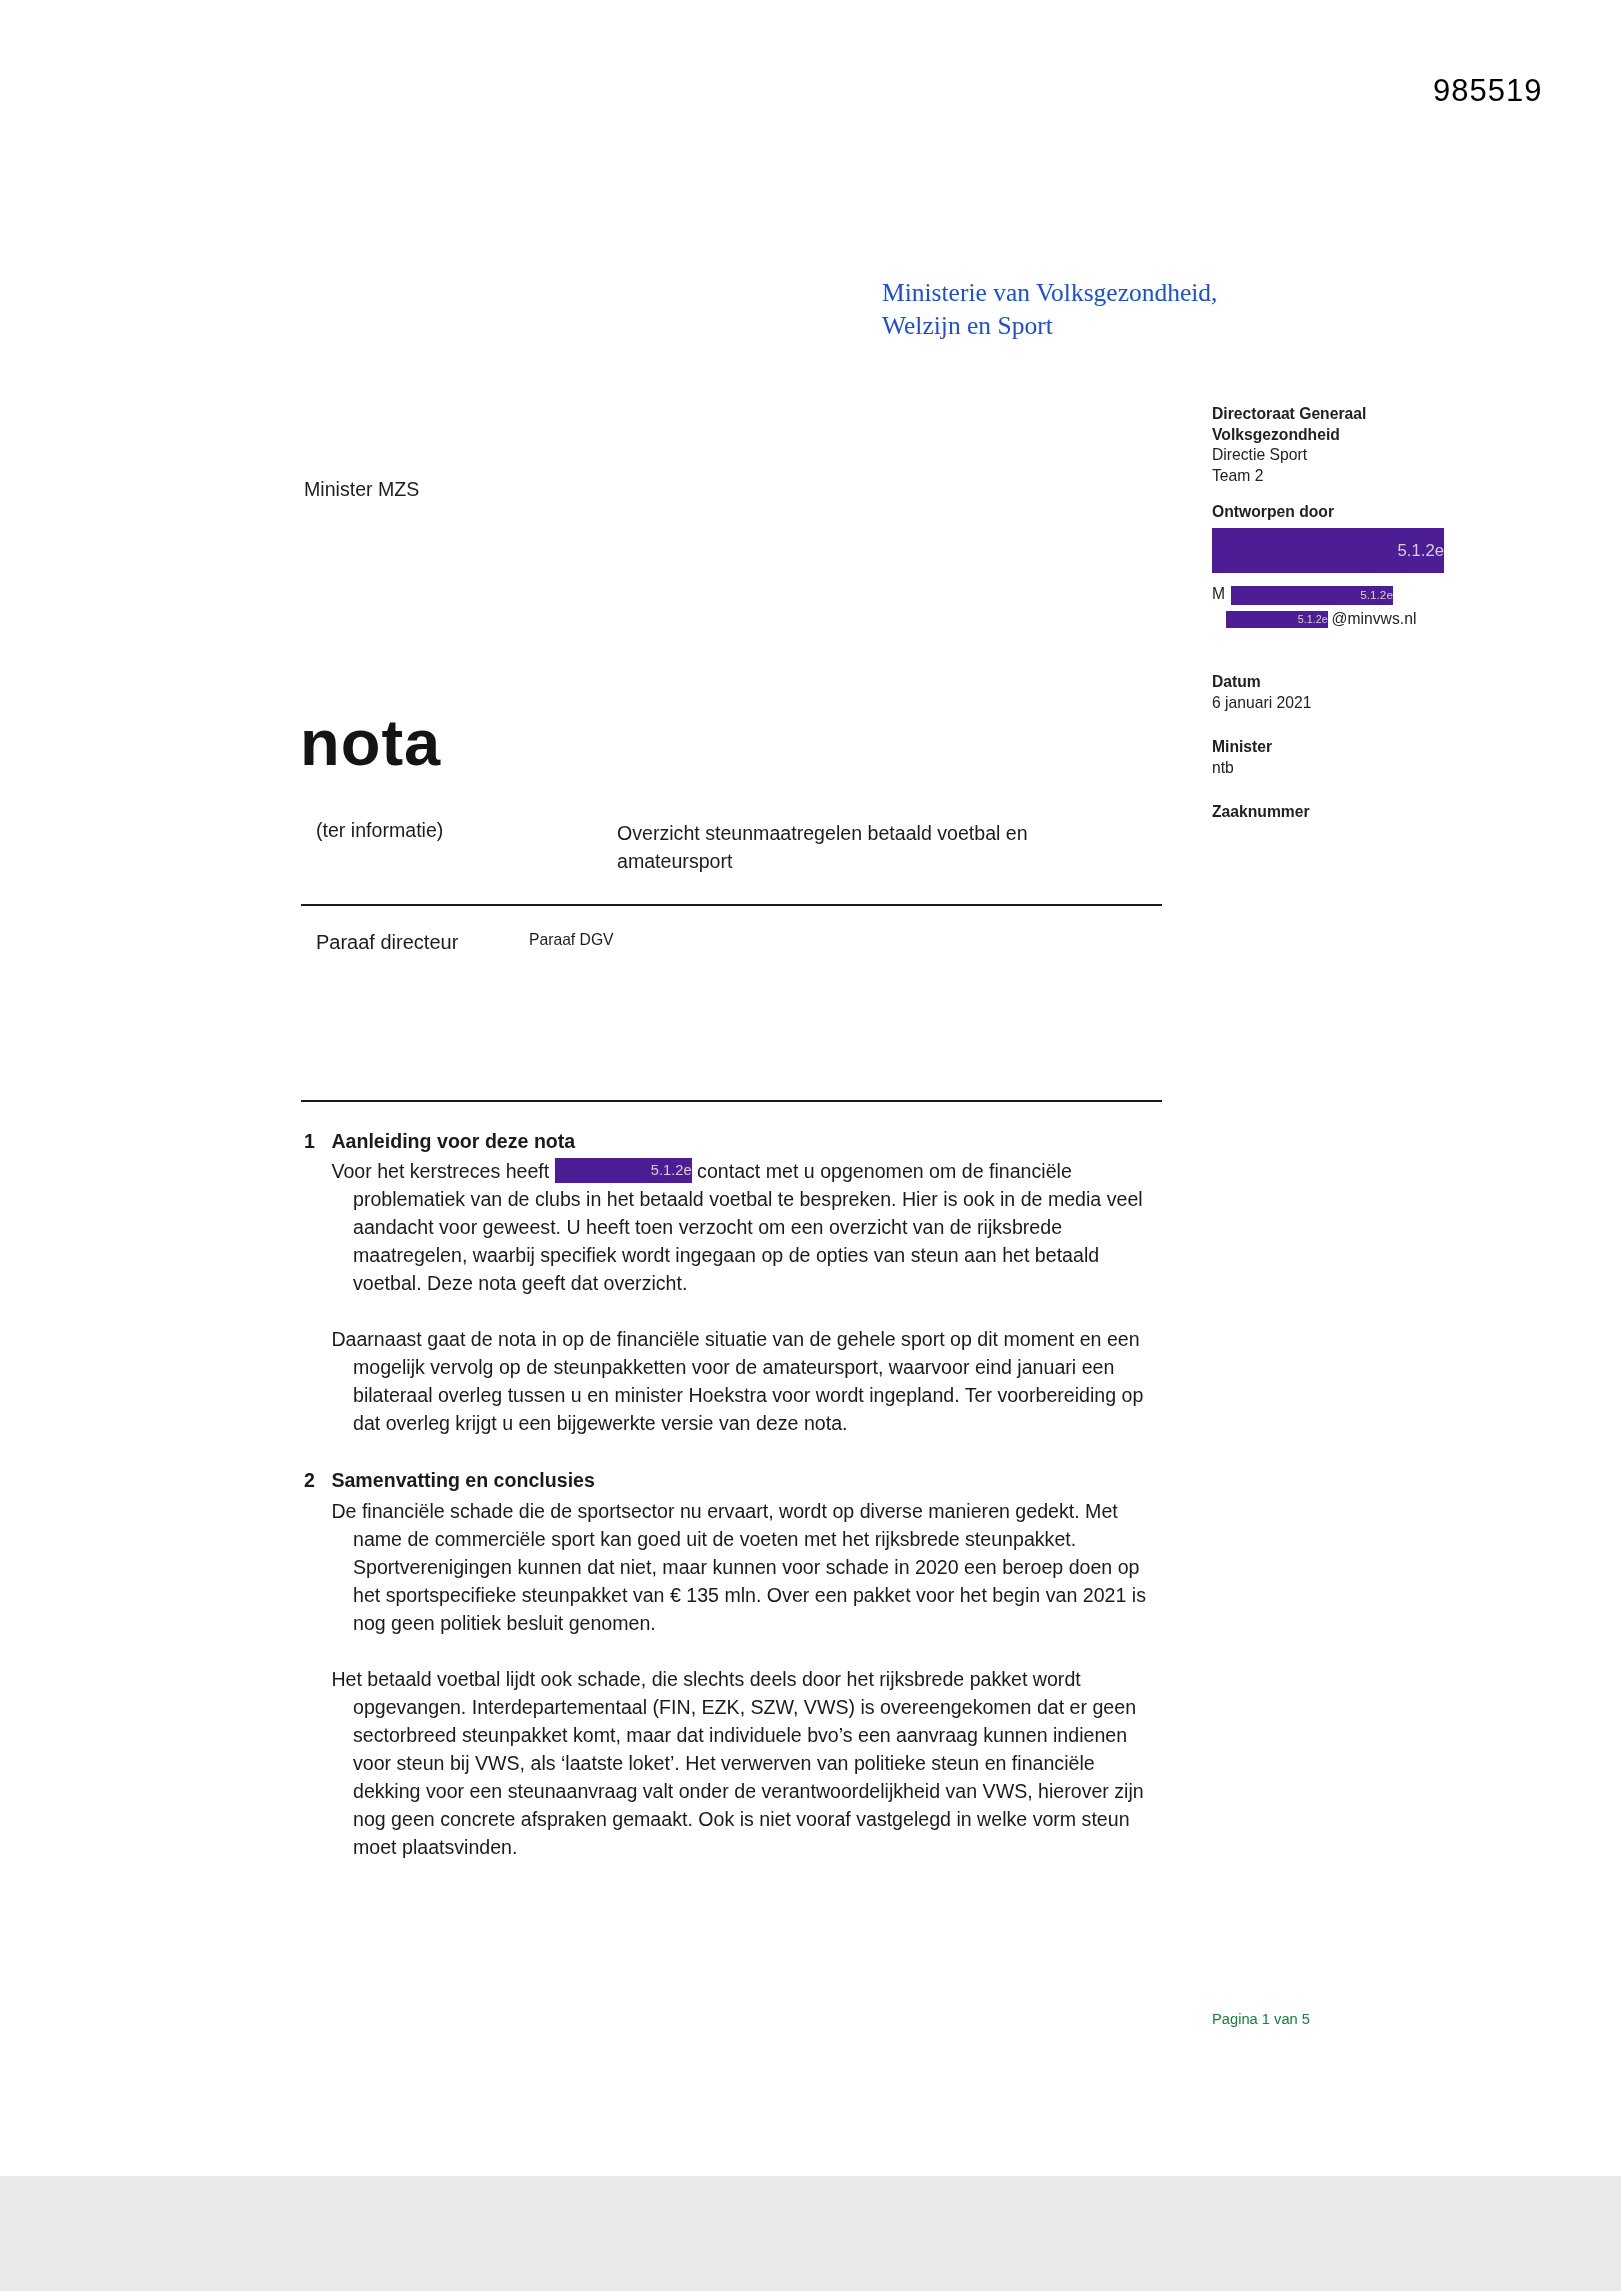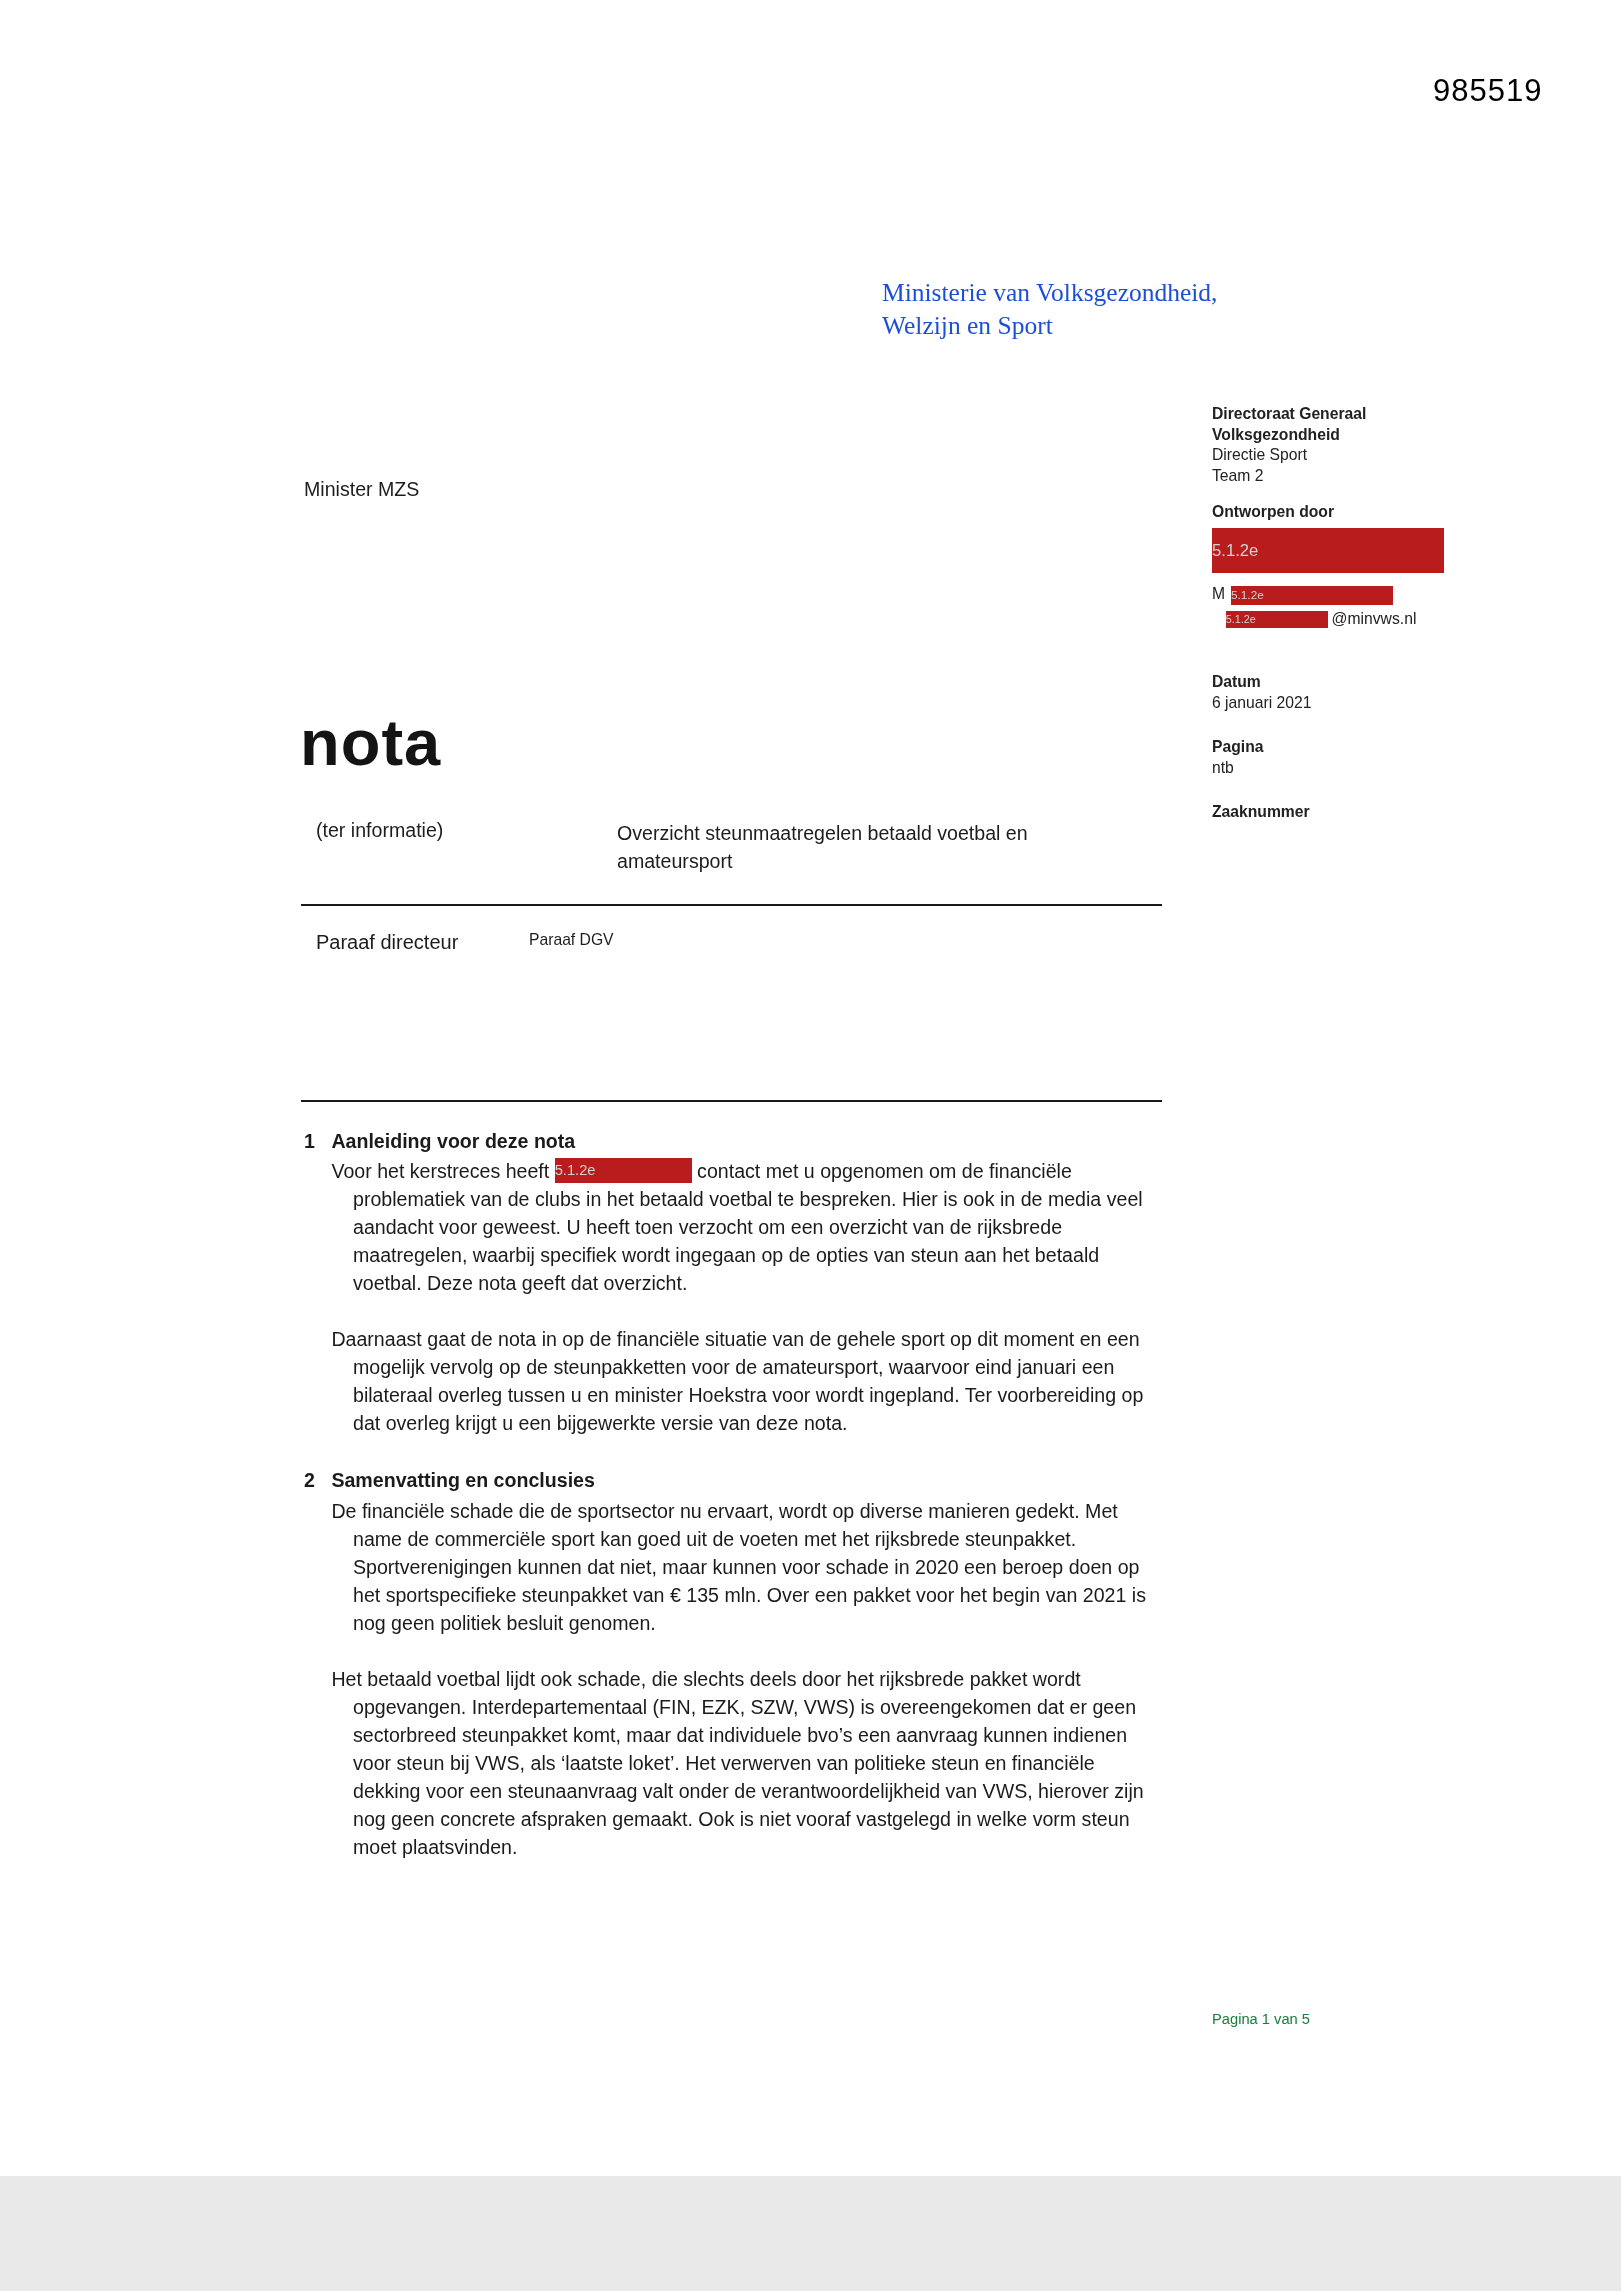--- a/index.html
+++ b/index.html
@@ -31,23 +31,23 @@
   .sidebar {
     position:absolute; left:1212px; top:404px; width:255px;
     font-size:15.7px; line-height:20.6px; color:#222;
   }
   .sb-bold { font-weight:bold; }
   .sb-gap-sm { margin-top:15.7px; }
   .sb-gap-md { margin-top:23.5px; }
   .sb-gap-lg { margin-top:43px; }
 
   .redact {
-    background:#b91c1c;
+    background:#4c1d95;
     color:#d2d2d2;
-    text-align:left;
+    text-align:right;
     overflow:hidden;
   }
   .sb-block-lg {
     width:232px; height:45px; line-height:45px;
     font-size:16.7px; margin-top:4.9px;
   }
   .sb-line { margin-top:11.8px; white-space:nowrap; }
   .sb-block-m {
     display:inline-block; vertical-align:middle;
     width:162px; height:18.6px; line-height:18.6px; font-size:11.8px;
@@ -143,21 +143,21 @@
     <div class="sb-line">
       <span>M</span><span class="redact sb-block-m">5.1.2e</span>
     </div>
     <div class="sb-line2">
       <span class="redact sb-block-sm">5.1.2e</span><span>@minvws.nl</span>
     </div>
 
     <div class="sb-bold sb-gap-lg">Datum</div>
     <div>6 januari 2021</div>
 
-    <div class="sb-bold sb-gap-md">Pagina</div>
+    <div class="sb-bold sb-gap-md">Minister</div>
     <div>ntb</div>
 
     <div class="sb-bold sb-gap-md">Zaaknummer</div>
   </div>
 
   <div class="addressee">Minister MZS</div>
 
   <h1 class="nota-title">nota</h1>
 
   <div class="subtitle-left">(ter informatie)</div>

